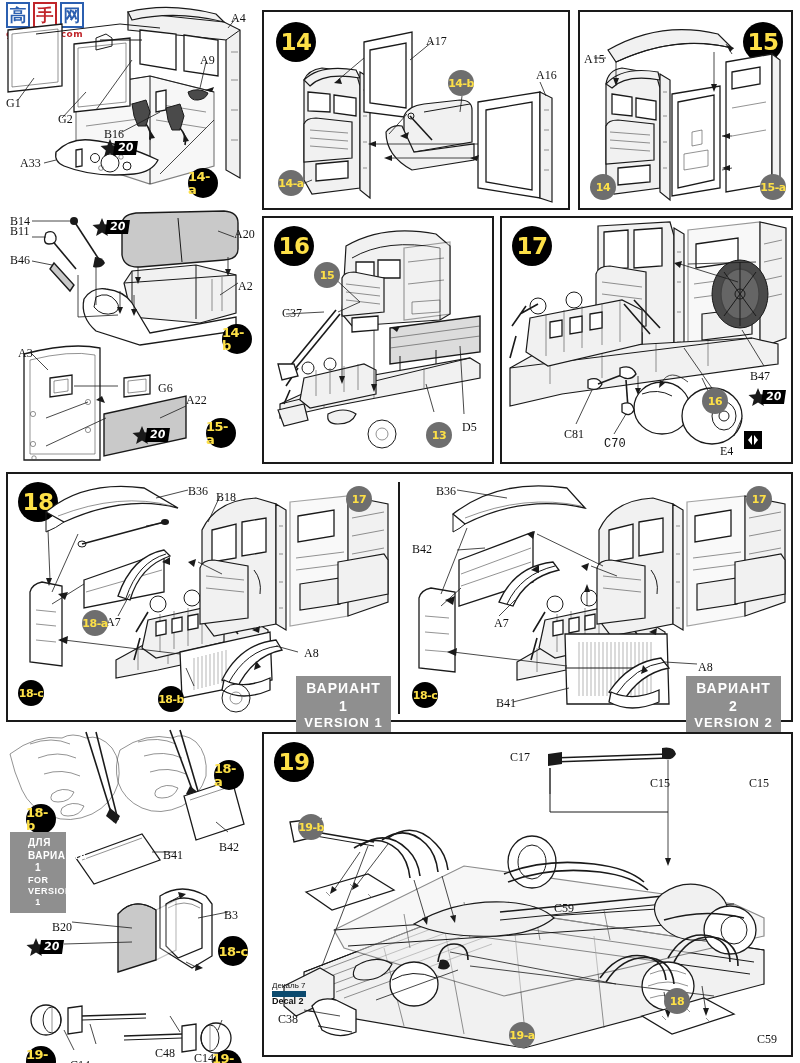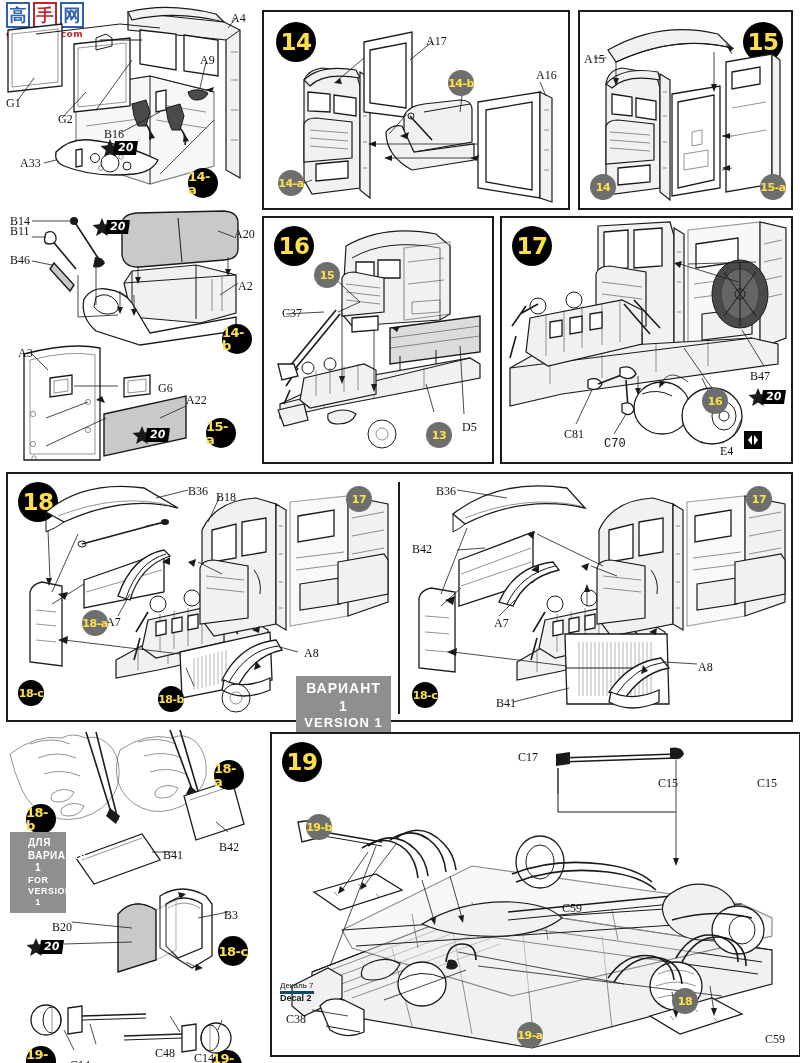--- a/index.html
+++ b/index.html
@@ -79,21 +79,21 @@
   .plaque.small .l3 { font-size:9px; display:block; }
   .plaque.small .l4 { font-size:9px; display:block; }
 
   
   .decal {
     position:absolute;
     font-family:"Liberation Sans", sans-serif;
     line-height:1.1;
   }
   .decal .ru { font-size:8px; display:block; }
-  .decal .en { font-size:9px; font-weight:bold; display:block; border-top:3px solid #0c4a6e; }
+  .decal .en { font-size:9px; font-weight:bold; display:block; border-top:6px solid #0c4a6e; }
 
   
   .movable {
     position:absolute;
     width:18px;height:18px;background:#000;
     display:flex;align-items:center;justify-content:center;
   }
 
   
   .watermark { position:absolute; left:6px; top:2px; width:92px; height:40px; }
@@ -727,20 +727,24 @@
     </svg>
 
     <span class="lbl" style="left:428px;top:10px;">B36</span>
     <span class="lbl" style="left:404px;top:68px;">B42</span>
     <span class="lbl" style="left:486px;top:142px;">A7</span>
     <span class="lbl" style="left:690px;top:186px;">A8</span>
     <span class="lbl" style="left:488px;top:222px;">B41</span>
     <div class="badge black subsm" style="left:404px;top:208px;">18-c</div>
     <div class="badge gray subsm" style="left:738px;top:12px;">17</div>
 
+    <div class="plaque" style="left:678px;top:202px;width:95px;">
+      <span class="l1">ВАРИАНТ  2</span>
+      <span class="l2">VERSION  2</span>
+    </div>
   </div>
 
   <div class="region" style="left:0;top:728px;width:258px;height:335px;">
 
     <svg width="258" height="160" style="position:absolute;left:0;top:0;">
 
       <path class="lnthin" d="M10 26 Q36 6 62 10 Q72 4 86 10 Q100 6 112 20 Q122 34 118 56 Q112 76 92 86 Q70 96 50 88 Q30 80 22 62 Q14 44 10 26 Z" fill="#fdfdfd"></path>
       <path class="lnthin" d="M30 16 Q52 8 70 16 M38 30 Q58 22 76 30 M44 46 Q62 40 80 48"></path>
       <path class="lnthin" d="M52 66 q10 -8 22 -2 q-4 10 -16 10 q-10 0 -6 -8 Z"></path>
       <path class="lnthin" d="M62 80 q10 -8 22 -2 q-4 10 -16 10 q-10 0 -6 -8 Z"></path>
@@ -838,21 +842,21 @@
 
       <path class="leader" d="M52 8 L62 24"></path>
       <path class="leader" d="M104 12 L100 22"></path>
     </svg>
 
     <span class="lbl" style="left:155px;top:318px;">C48</span>
     <span class="lbl" style="left:194px;top:323px;">C14</span>
     <div class="badge black sub" style="left:212px;top:322px;">19-b</div>
   </div>
 
-  <div class="panel" style="left:262px;top:732px;width:531px;height:325px;margin-left:8px;">
+  <div class="panel" style="left:262px;top:732px;width:531px;height:325px;">
     <div class="badge black big" style="left:10px;top:8px;">19</div>
 
     <svg width="527" height="321" style="position:absolute;left:0;top:0;">
 
       <path class="filllite" d="M40 238 L210 172 L500 216 L500 250 L260 314 L40 276 Z"></path>
       <path class="lnthin" d="M48 240 L212 178 M56 246 L216 186 M64 252 L220 194 M72 258 L224 202 M80 264 L228 210"></path>
       <path class="ln" d="M210 172 L500 216"></path>
       <path class="ln" d="M200 186 L490 228 M196 200 L486 240"></path>
       <path class="ln" d="M40 238 L210 172"></path>
       <path class="lnthin" d="M120 214 L140 292 M180 192 L200 300 M250 190 L262 308 M330 202 L340 294"></path>

